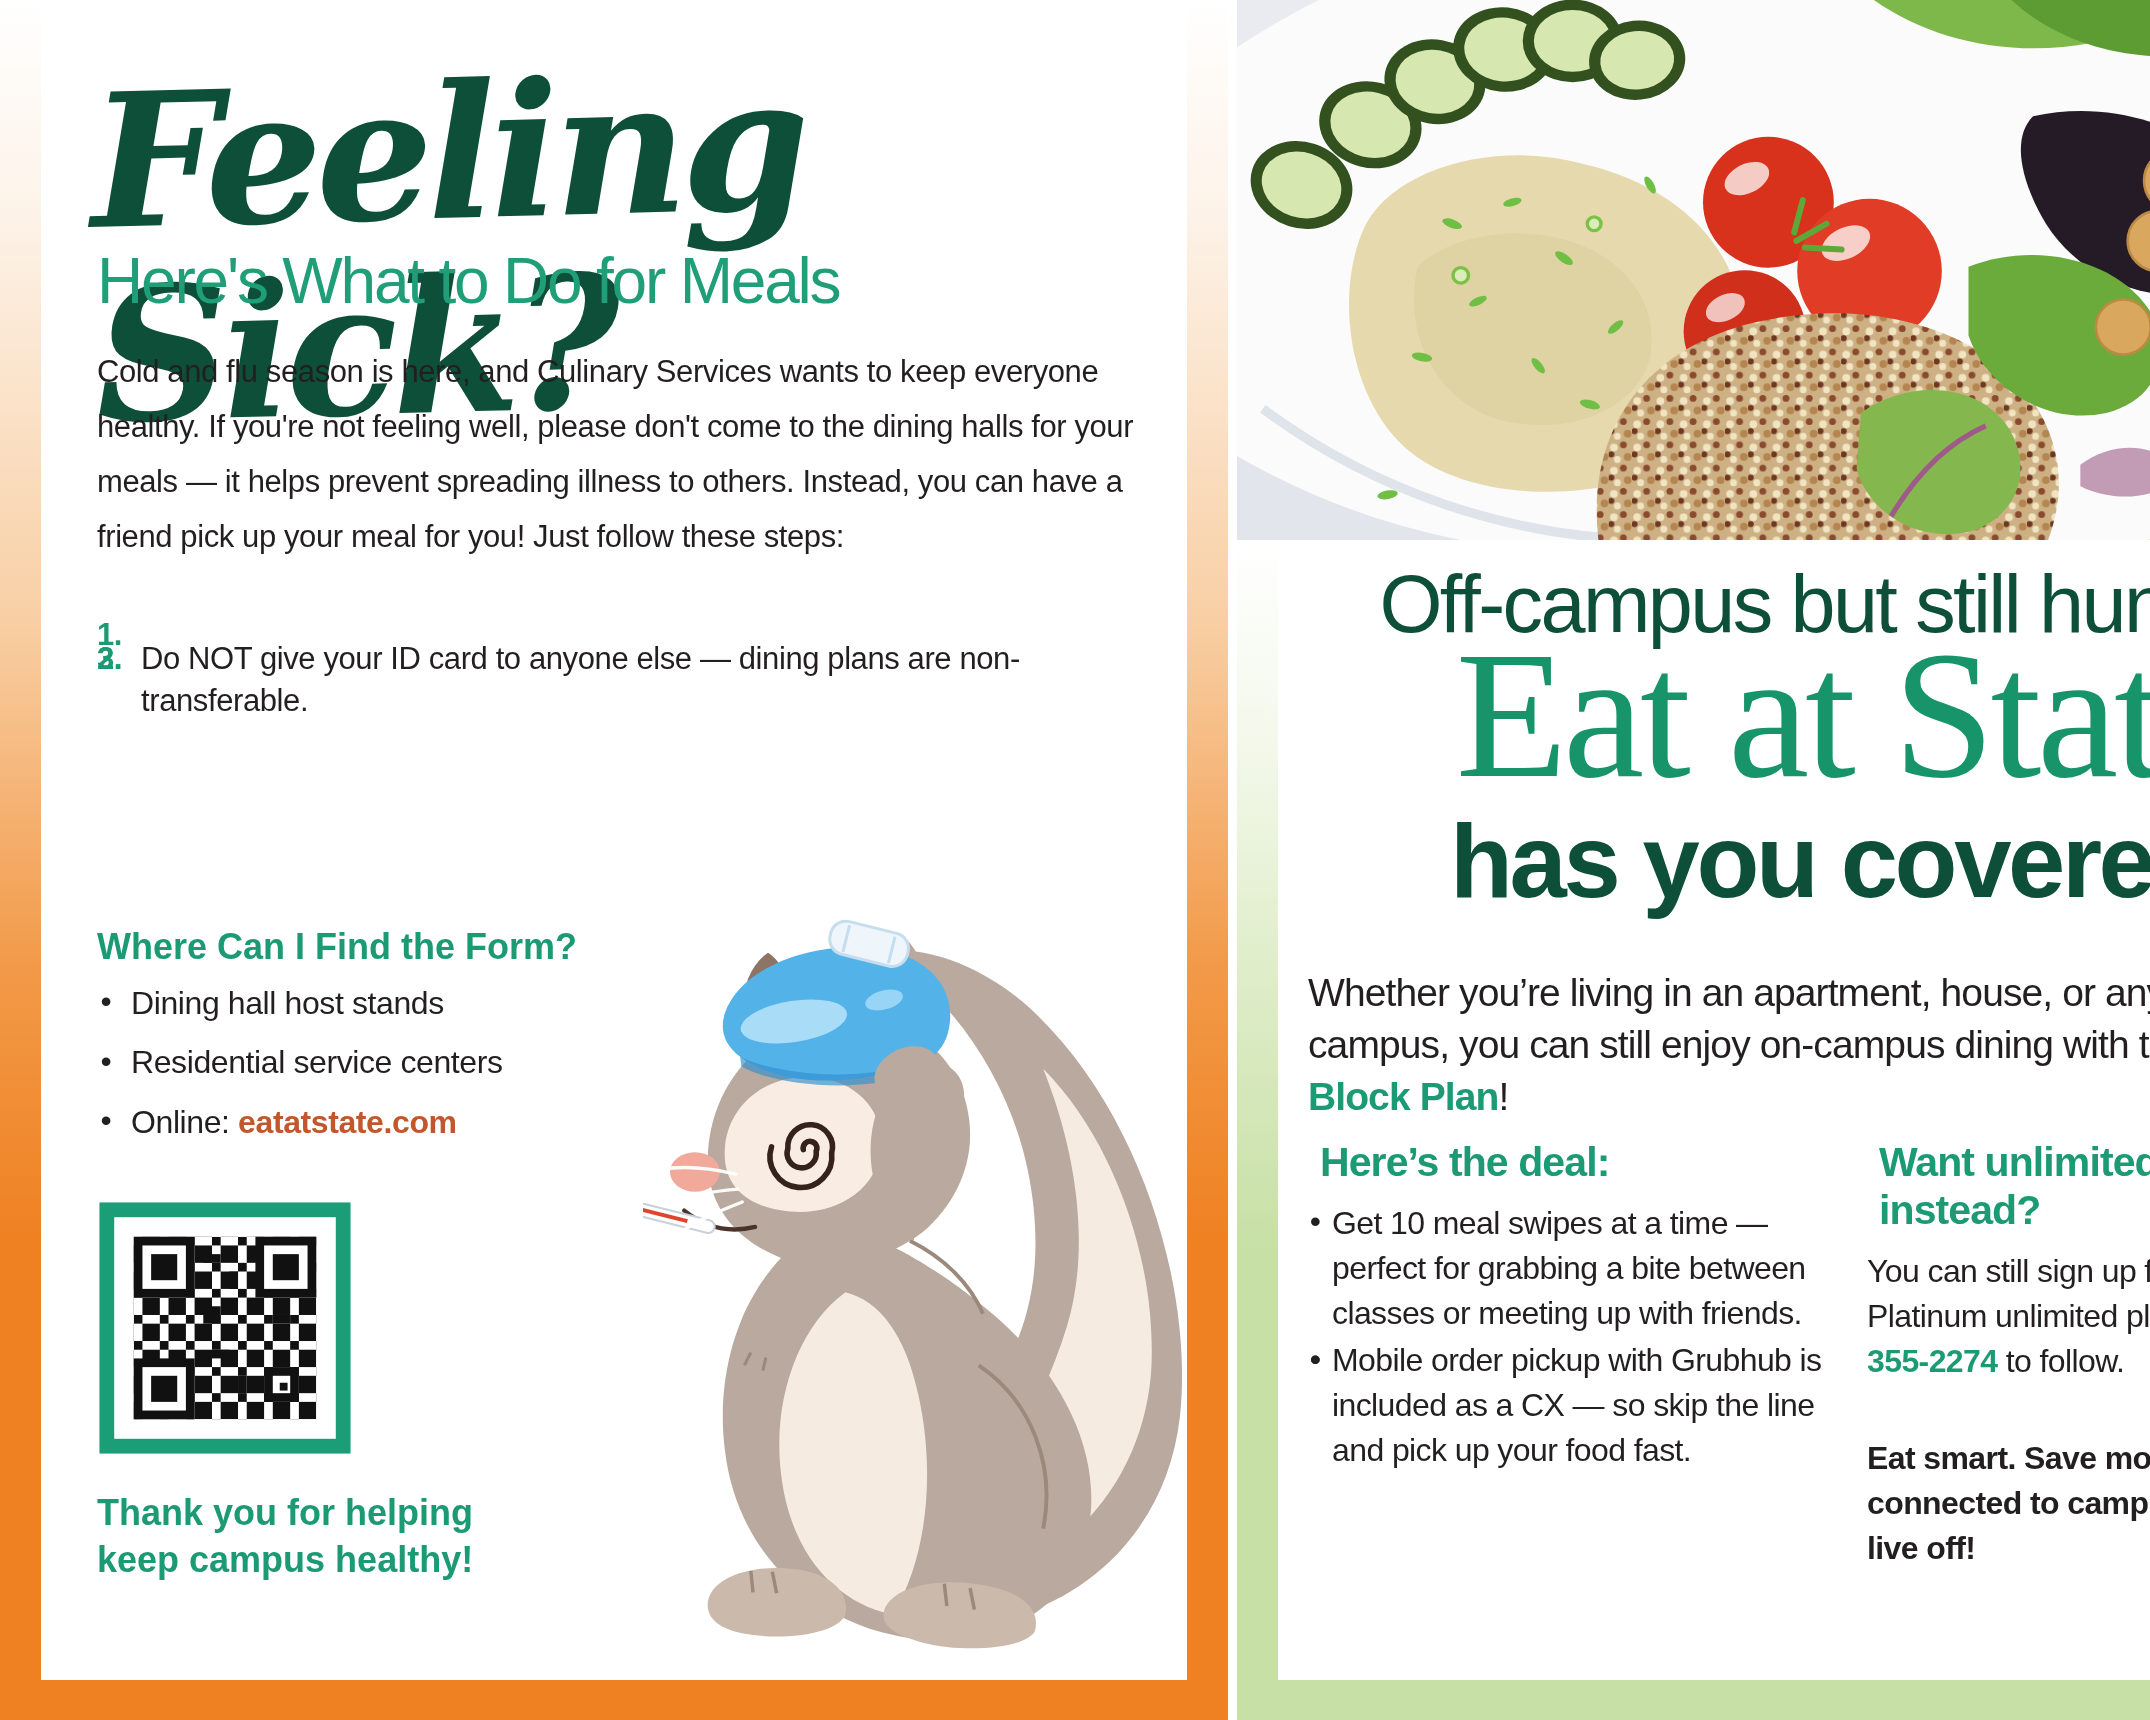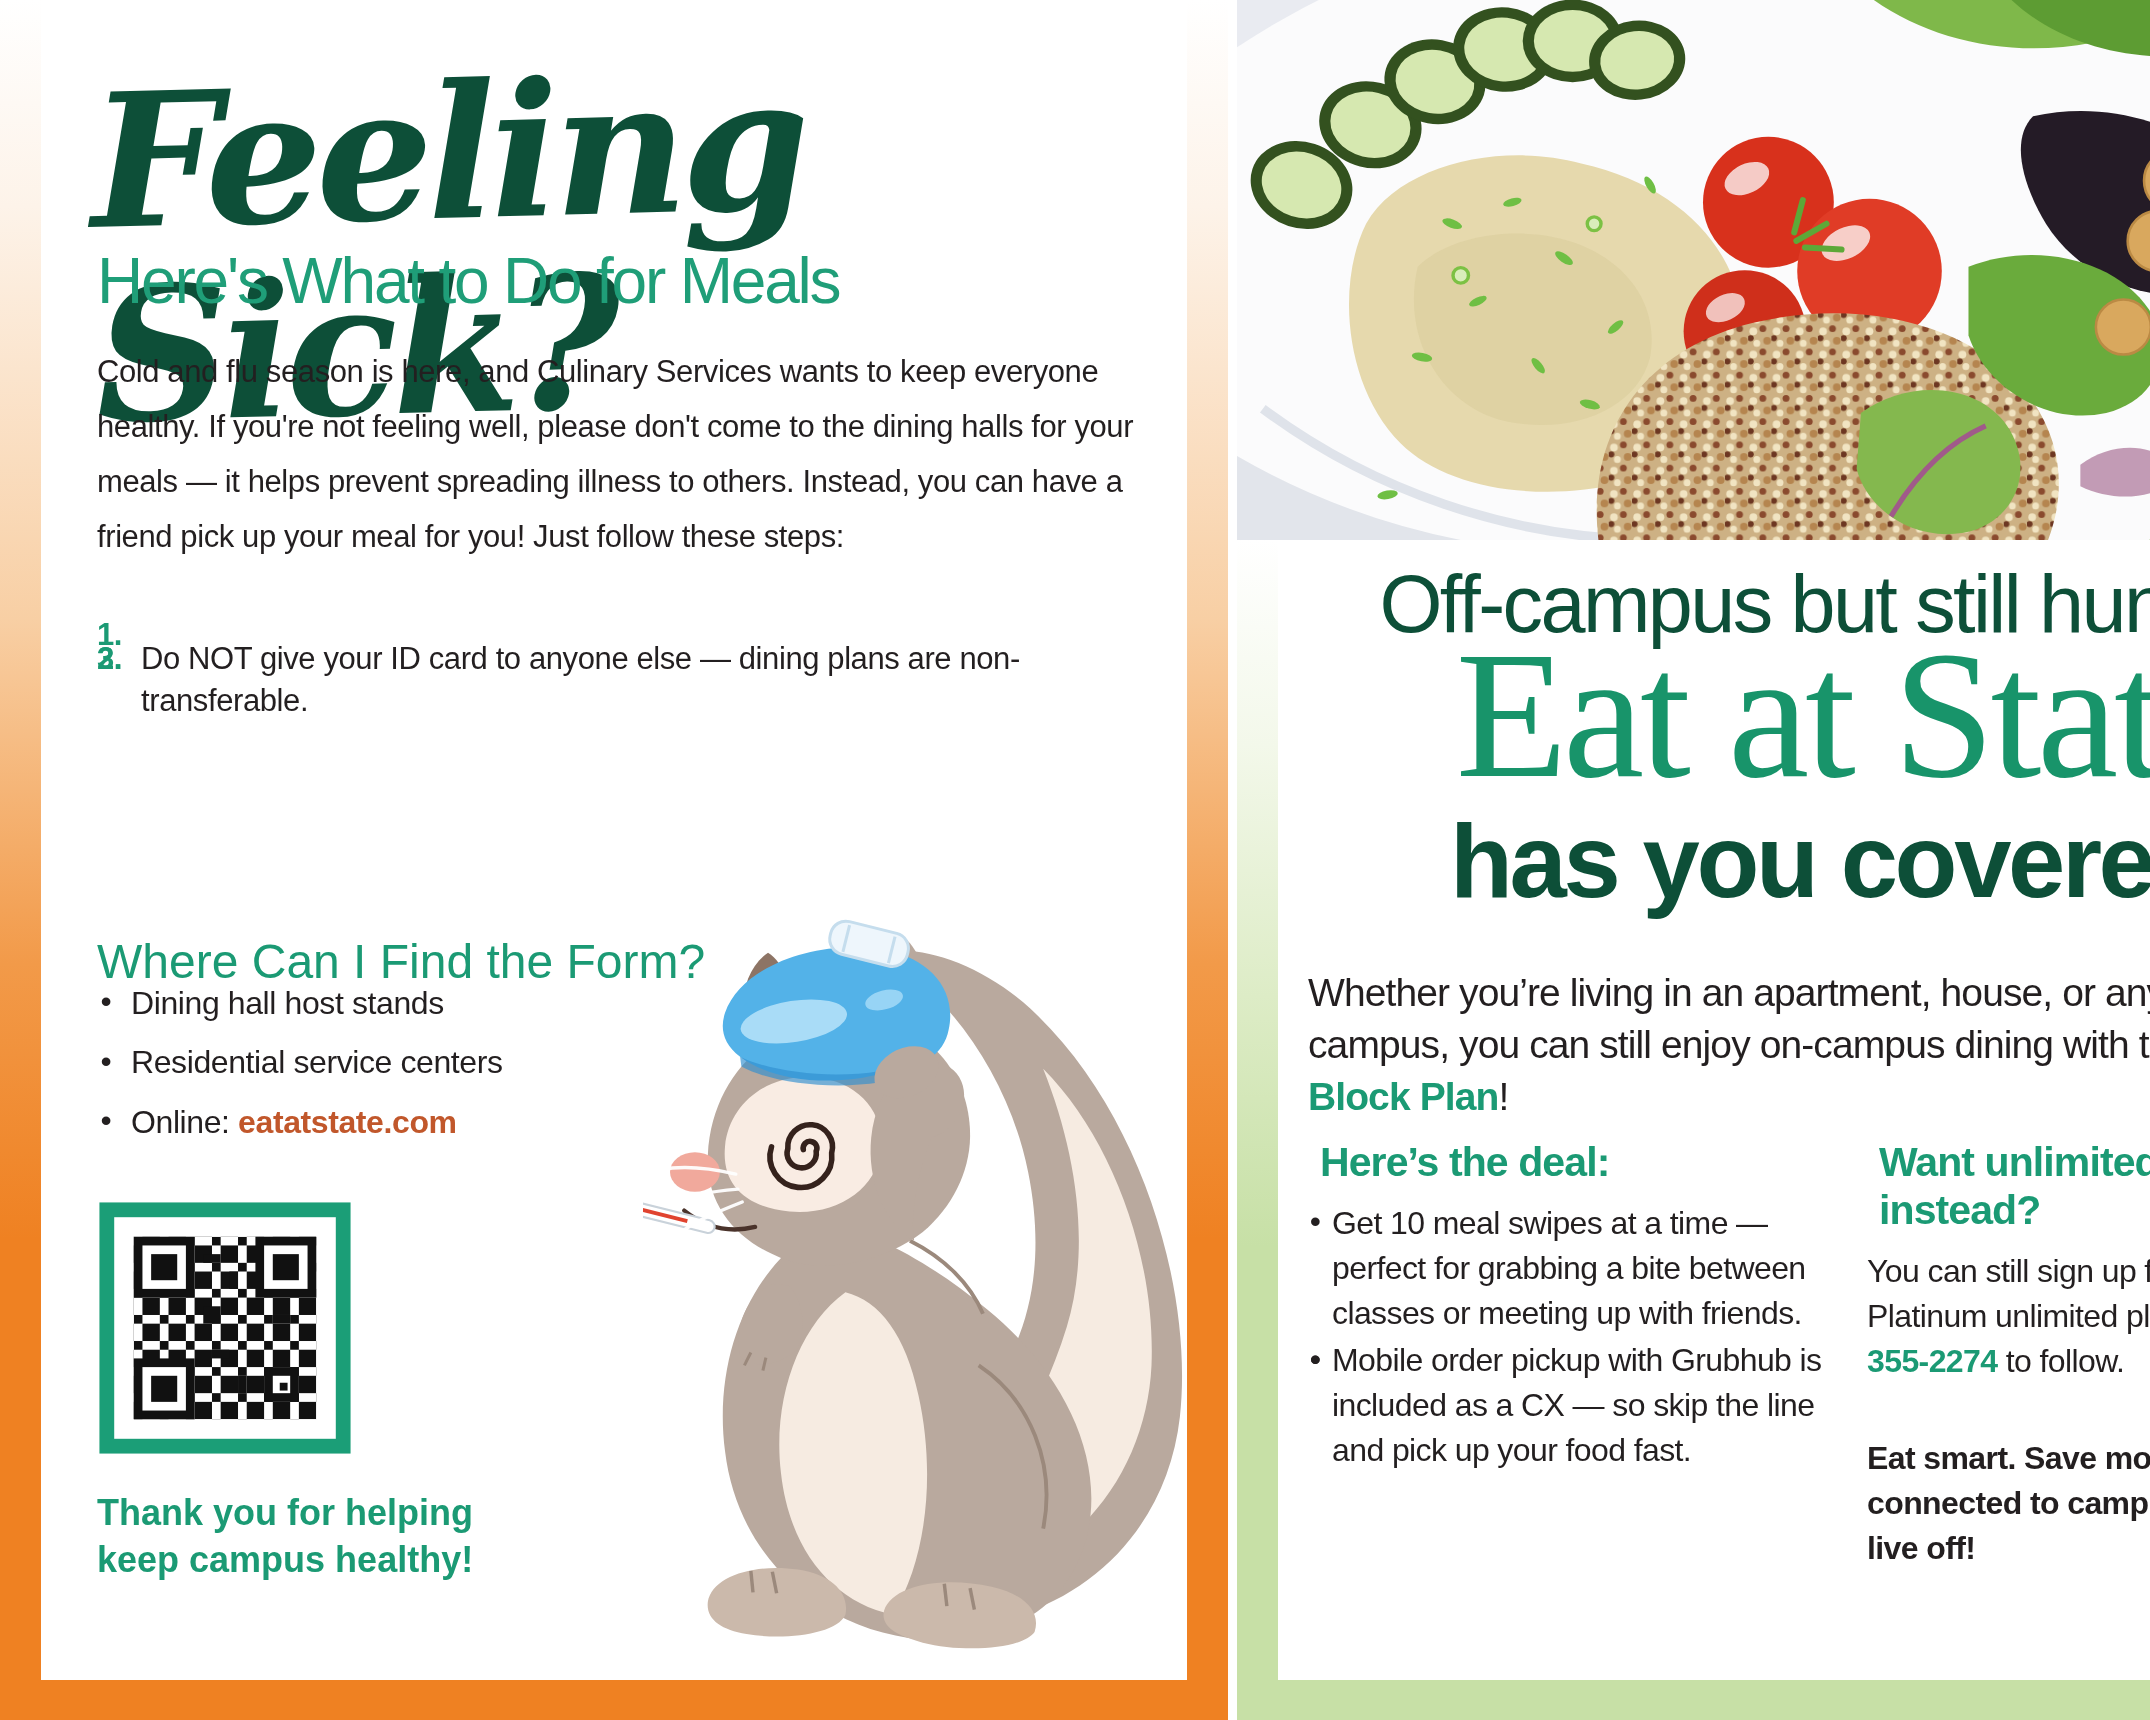--- a/index.html
+++ b/index.html
@@ -14,21 +14,21 @@
 
   
   .fs-title{left:88px;top:65px;width:1118px;font-family:"DejaVu Serif","Liberation Serif",serif;
             font-style:italic;font-weight:bold;font-size:185px;line-height:1.05;letter-spacing:-6.9px;
             color:#0d4f38;transform:rotate(-1.5deg);transform-origin:left top;}
   .fs-subtitle{left:97px;top:244px;width:1093px;font-size:64px;letter-spacing:-2.2px;color:#1f9e78;}
   .fs-intro{left:97px;top:344px;width:1067px;font-size:31px;line-height:55px;letter-spacing:-0.4px;margin:0;}
   .steps{left:97px;top:614px;width:1084px;margin:0;padding:0;list-style:none;}
   .step{position:relative;padding-left:44px;margin-bottom:24px;font-size:31px;line-height:42px;letter-spacing:-0.4px;}
   .step-num{position:absolute;left:0;top:0;color:#1b9a74;font-weight:bold;}
-  .form-heading{left:97px;top:926px;font-size:48px;font-weight:normal;color:#1b9a74;margin-top:8px;}
+  .form-heading{left:97px;top:926px;font-size:36px;font-weight:bold;color:#1b9a74;}
   .form-list{left:97px;top:982px;width:602px;margin:0;padding:0;list-style:none;}
   .form-list li{position:relative;padding-left:34px;font-size:32px;line-height:43px;margin-bottom:16.3px;letter-spacing:-0.4px;}
   .form-list .bullet{position:absolute;left:3.4px;top:-1.7px;}
   .link{color:#c1572b;font-weight:bold;}
   .qr-box{left:99px;top:1202px;width:252px;height:252px;}
   .thanks{left:97px;top:1489px;width:456px;font-size:36px;font-weight:bold;line-height:47px;color:#1b9a74;}
   .squirrel{left:643px;top:871px;width:551px;height:791px;}
 
   
   .photo{left:1237px;top:0;width:1219px;height:540px;}

